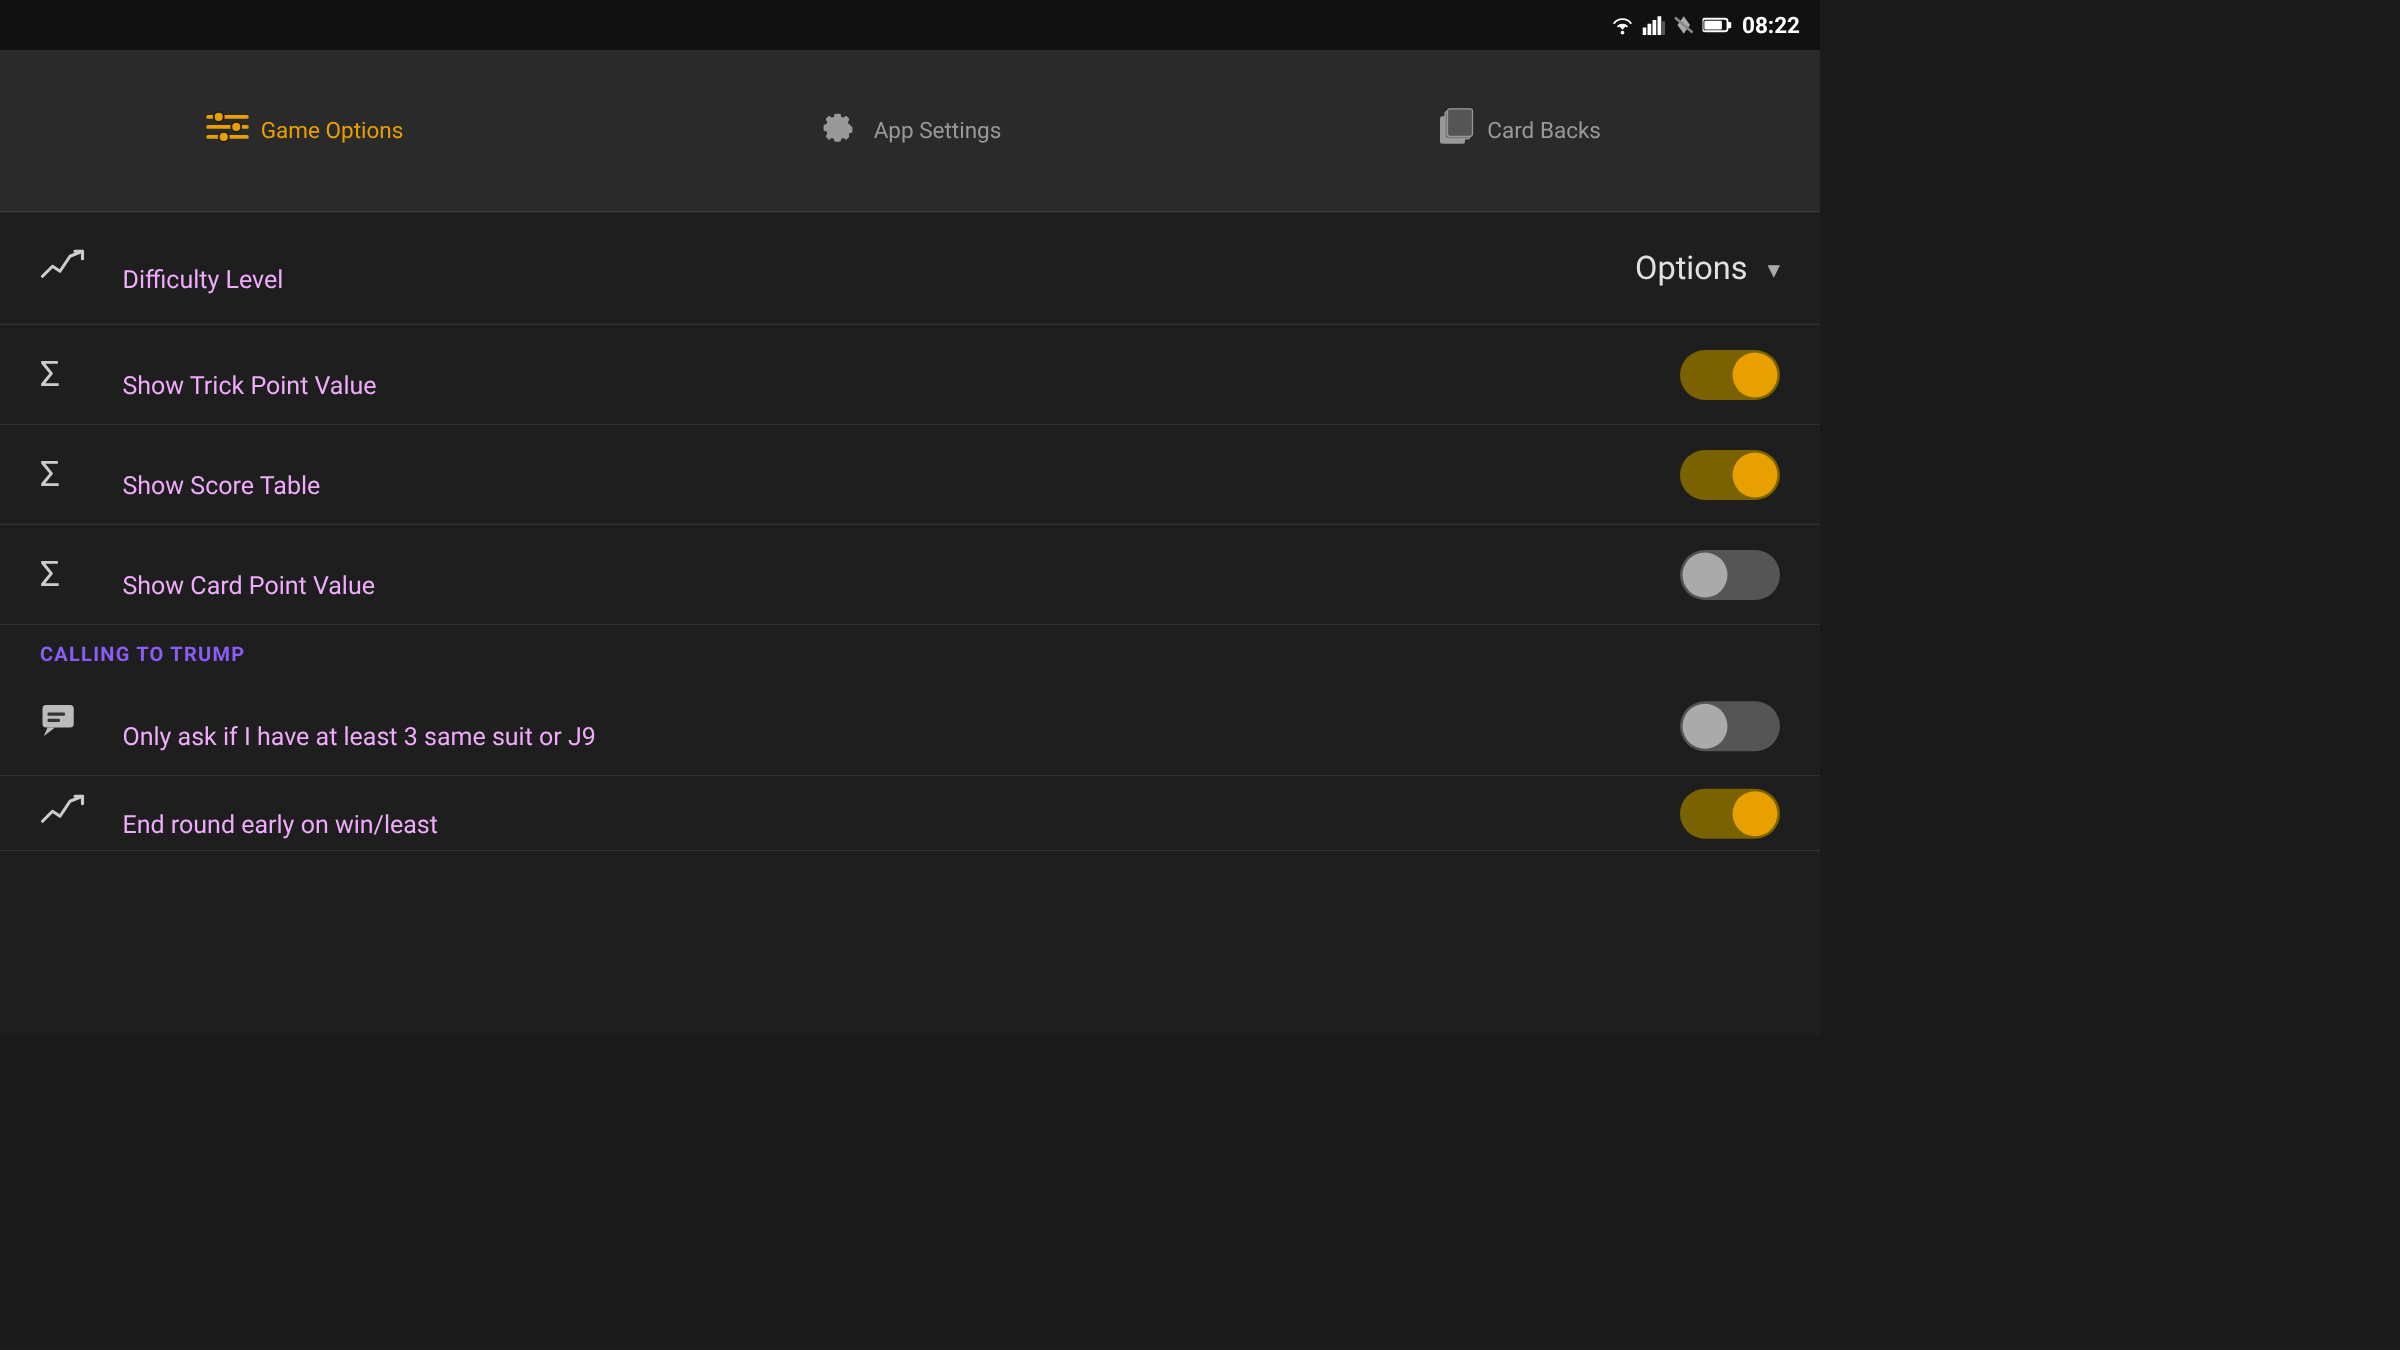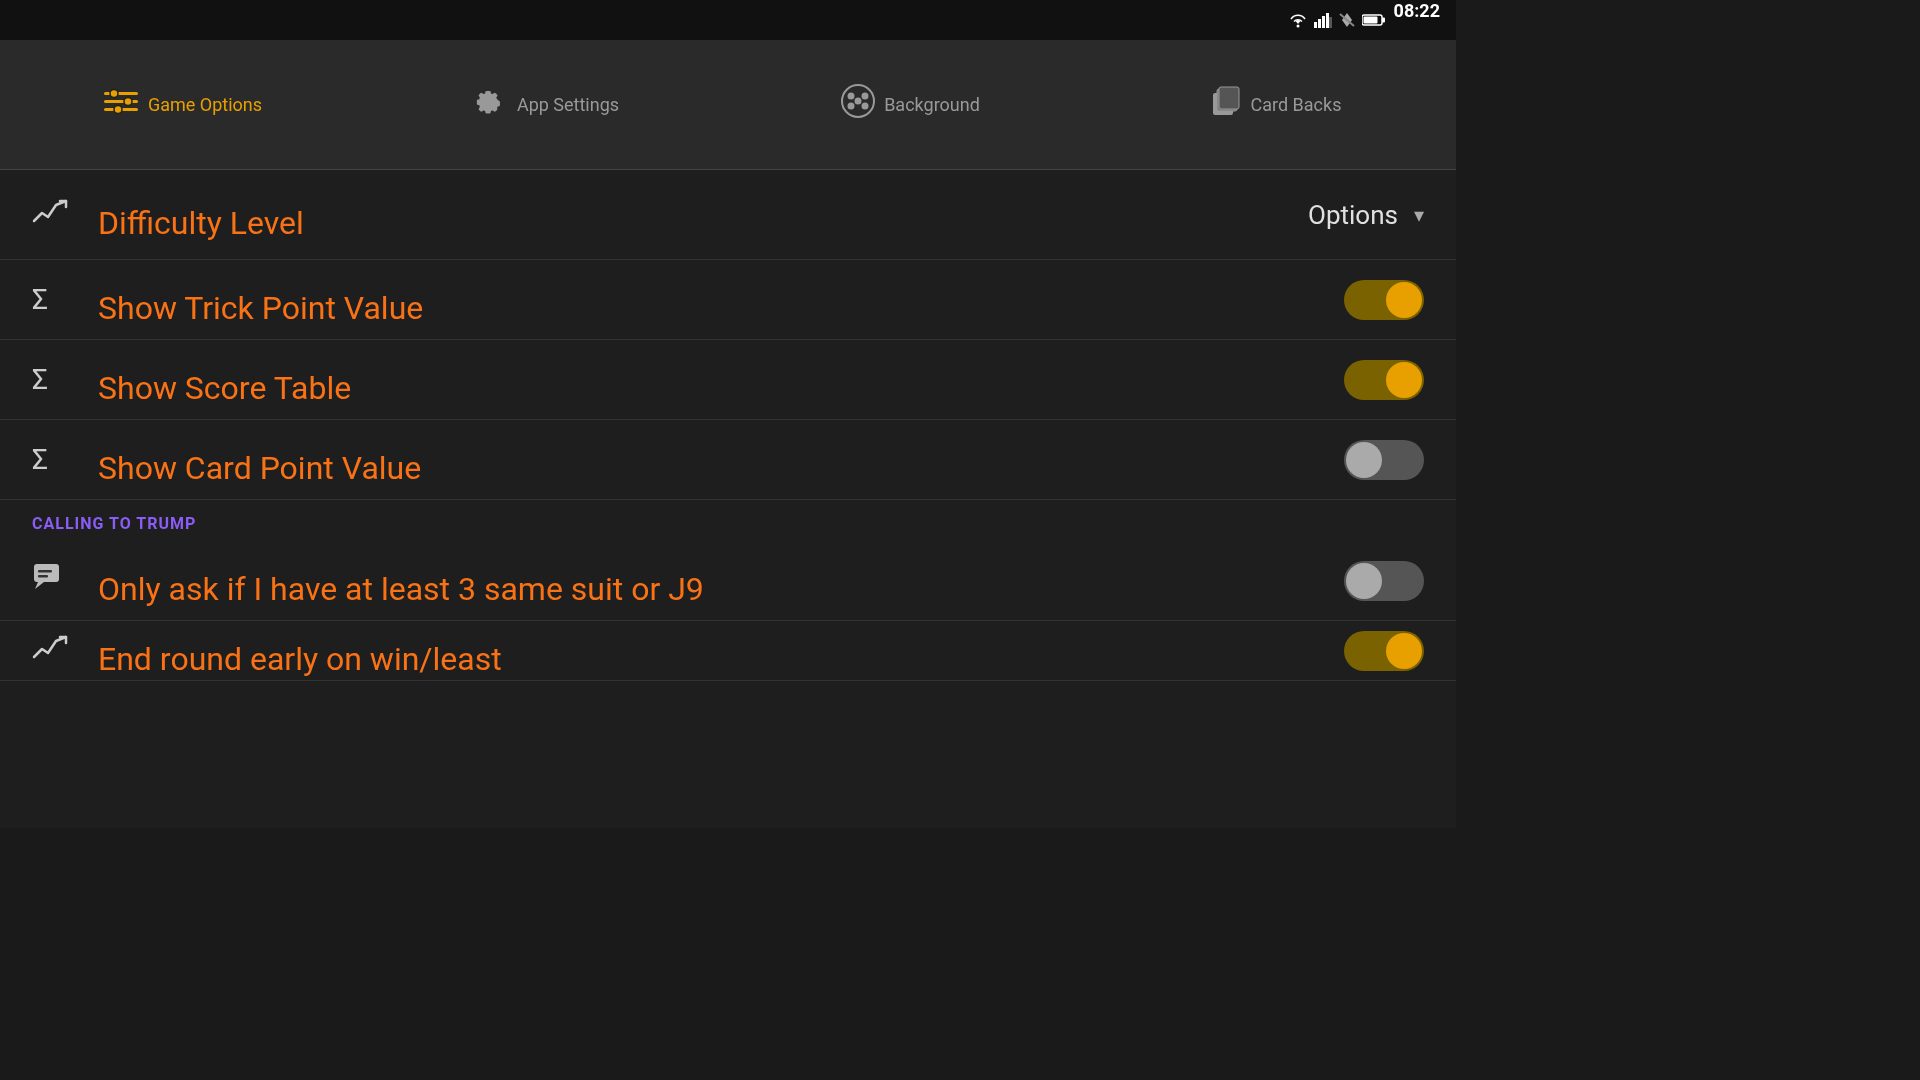--- a/index.html
+++ b/index.html
@@ -11,20 +11,21 @@
       color: #e0e0e0;
       font-family: 'Roboto', Arial, sans-serif;
       overflow: hidden;
     }
 
     
     .status-bar {
       background: #111;
       height: 40px;
       display: flex;
+      align-items: center;
       justify-content: flex-end;
       padding: 0 16px;
       gap: 8px;
     }
     .status-bar .icons {
       display: flex;
       align-items: center;
       gap: 6px;
     }
     .status-time {
@@ -84,22 +85,22 @@
       border-bottom: 1px solid #333;
     }
     .settings-row .row-icon {
       width: 50px;
       font-size: 28px;
       color: #ccc;
       flex-shrink: 0;
     }
     .settings-row .row-label {
       flex: 1;
-      font-size: 32px;
-      color: #f97316;
+      font-size: 20px;
+      color: #f0abfc;
       padding-left: 16px;
       margin-top: 17px;
     }
     .settings-row .row-value {
       font-size: 26px;
       color: #e0e0e0;
       display: flex;
       align-items: center;
       gap: 8px;
     }
@@ -225,33 +226,20 @@
   <div class="tab-item">
     <div class="tab-icon">
       <svg width="36" height="36" viewBox="0 0 36 36" fill="#999">
         <path d="M18 12a6 6 0 100 12 6 6 0 000-12zm0 10a4 4 0 110-8 4 4 0 010 8z"></path>
         <path d="M32 20h-1.5a13 13 0 00-.8-3l1.1-1.1a2 2 0 000-2.8l-1.9-1.9a2 2 0 00-2.8 0L25 12.3a13 13 0 00-3-.8V10a2 2 0 00-2-2h-4a2 2 0 00-2 2v1.5a13 13 0 00-3 .8l-1.1-1.1a2 2 0 00-2.8 0l-1.9 1.9a2 2 0 000 2.8L6.3 17a13 13 0 00-.8 3H4a2 2 0 00-2 2v4a2 2 0 002 2h1.5a13 13 0 00.8 3l-1.1 1.1a2 2 0 000 2.8l1.9 1.9a2 2 0 002.8 0L11 35.7a13 13 0 003 .8V38a2 2 0 002 2h4a2 2 0 002-2v-1.5a13 13 0 003-.8l1.1 1.1a2 2 0 002.8 0l1.9-1.9a2 2 0 000-2.8L30.7 33a13 13 0 00.8-3H33a2 2 0 002-2v-4a2 2 0 00-2-2z" transform="scale(0.7) translate(3.5, 3.5)"></path>
       </svg>
     </div>
     <span class="tab-label">App Settings</span>
   </div>
 
-  <div class="tab-item">
-    <div class="tab-icon">
-      <svg width="36" height="36" viewBox="0 0 36 36" fill="#999">
-        <circle cx="18" cy="18" r="16" fill="none" stroke="#999" stroke-width="2"></circle>
-        <circle cx="11" cy="13" r="3.5" fill="#999"></circle>
-        <circle cx="25" cy="13" r="3.5" fill="#999"></circle>
-        <circle cx="11" cy="23" r="3.5" fill="#999"></circle>
-        <circle cx="25" cy="23" r="3.5" fill="#999"></circle>
-        <circle cx="18" cy="18" r="3.5" fill="#999"></circle>
-      </svg>
-    </div>
-    <span class="tab-label">Background</span>
-  </div>
 
   <div class="tab-item">
     <div class="tab-icon">
       <svg width="36" height="36" viewBox="0 0 36 36" fill="#999">
         <rect x="6" y="10" width="20" height="22" rx="2" fill="#999"></rect>
         <rect x="10" y="6" width="20" height="22" rx="2" fill="#777" stroke="#999" stroke-width="1"></rect>
         <rect x="12" y="4" width="20" height="22" rx="2" fill="#555" stroke="#999" stroke-width="1"></rect>
       </svg>
     </div>
     <span class="tab-label">Card Backs</span>

